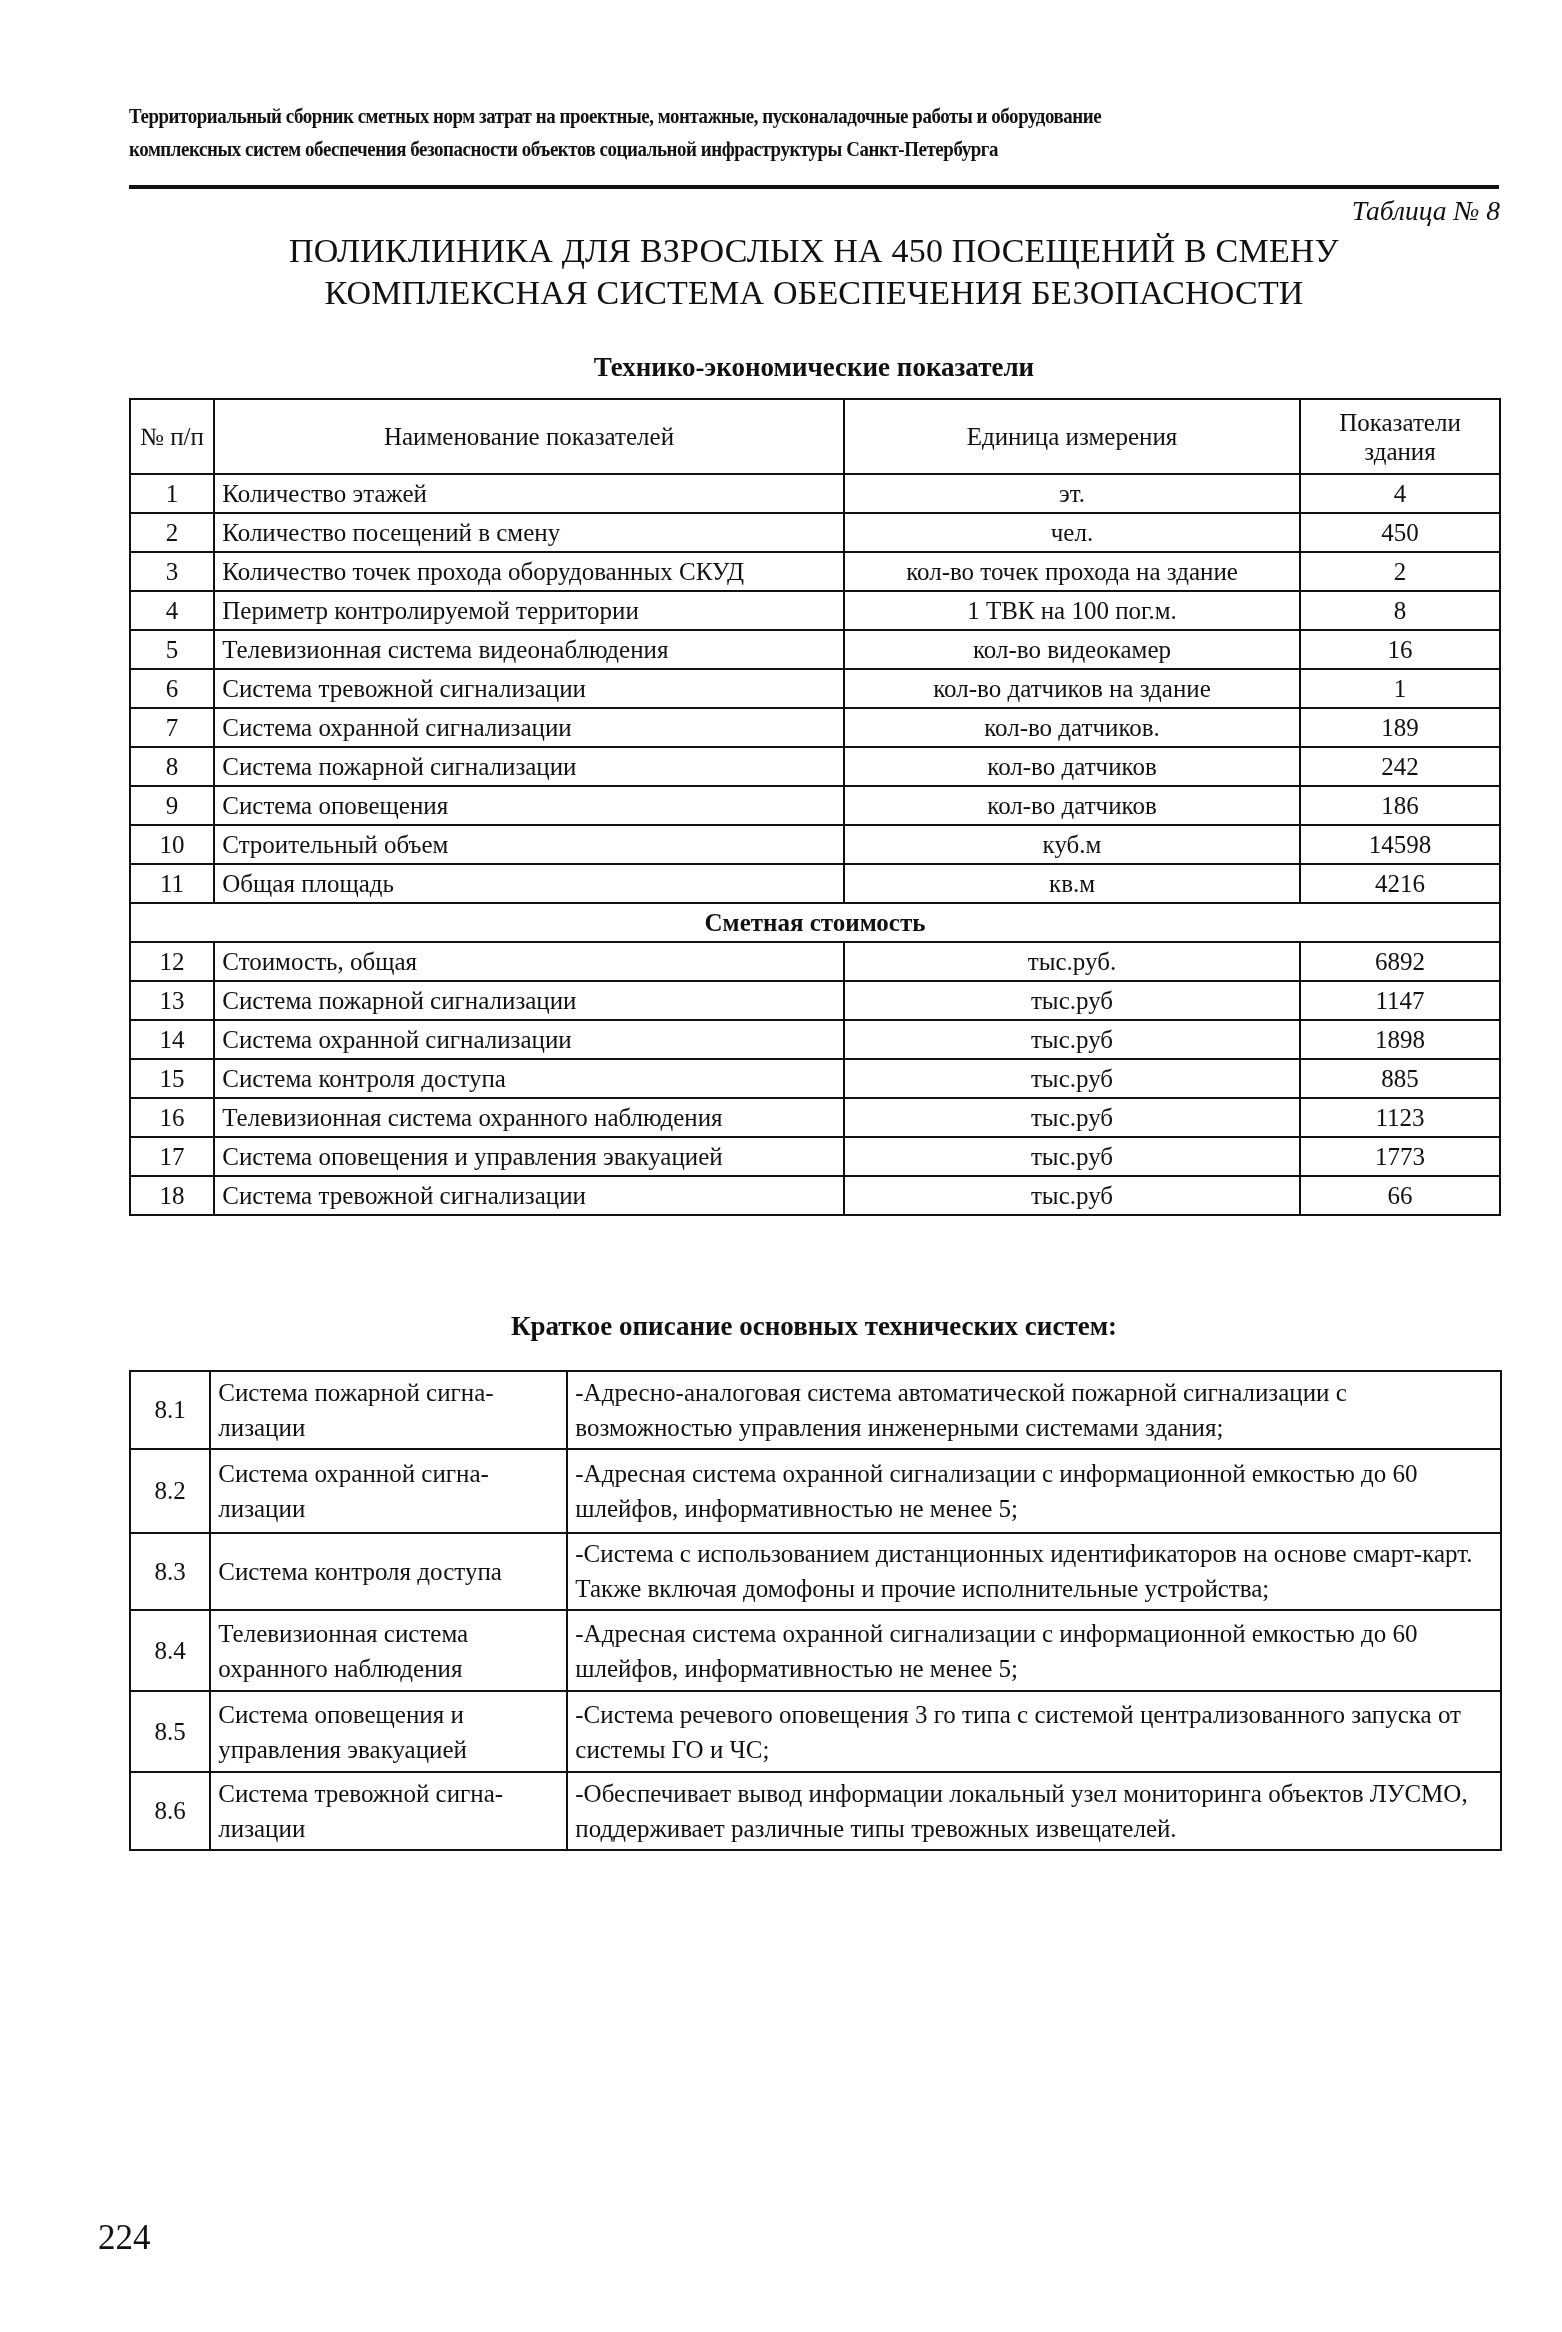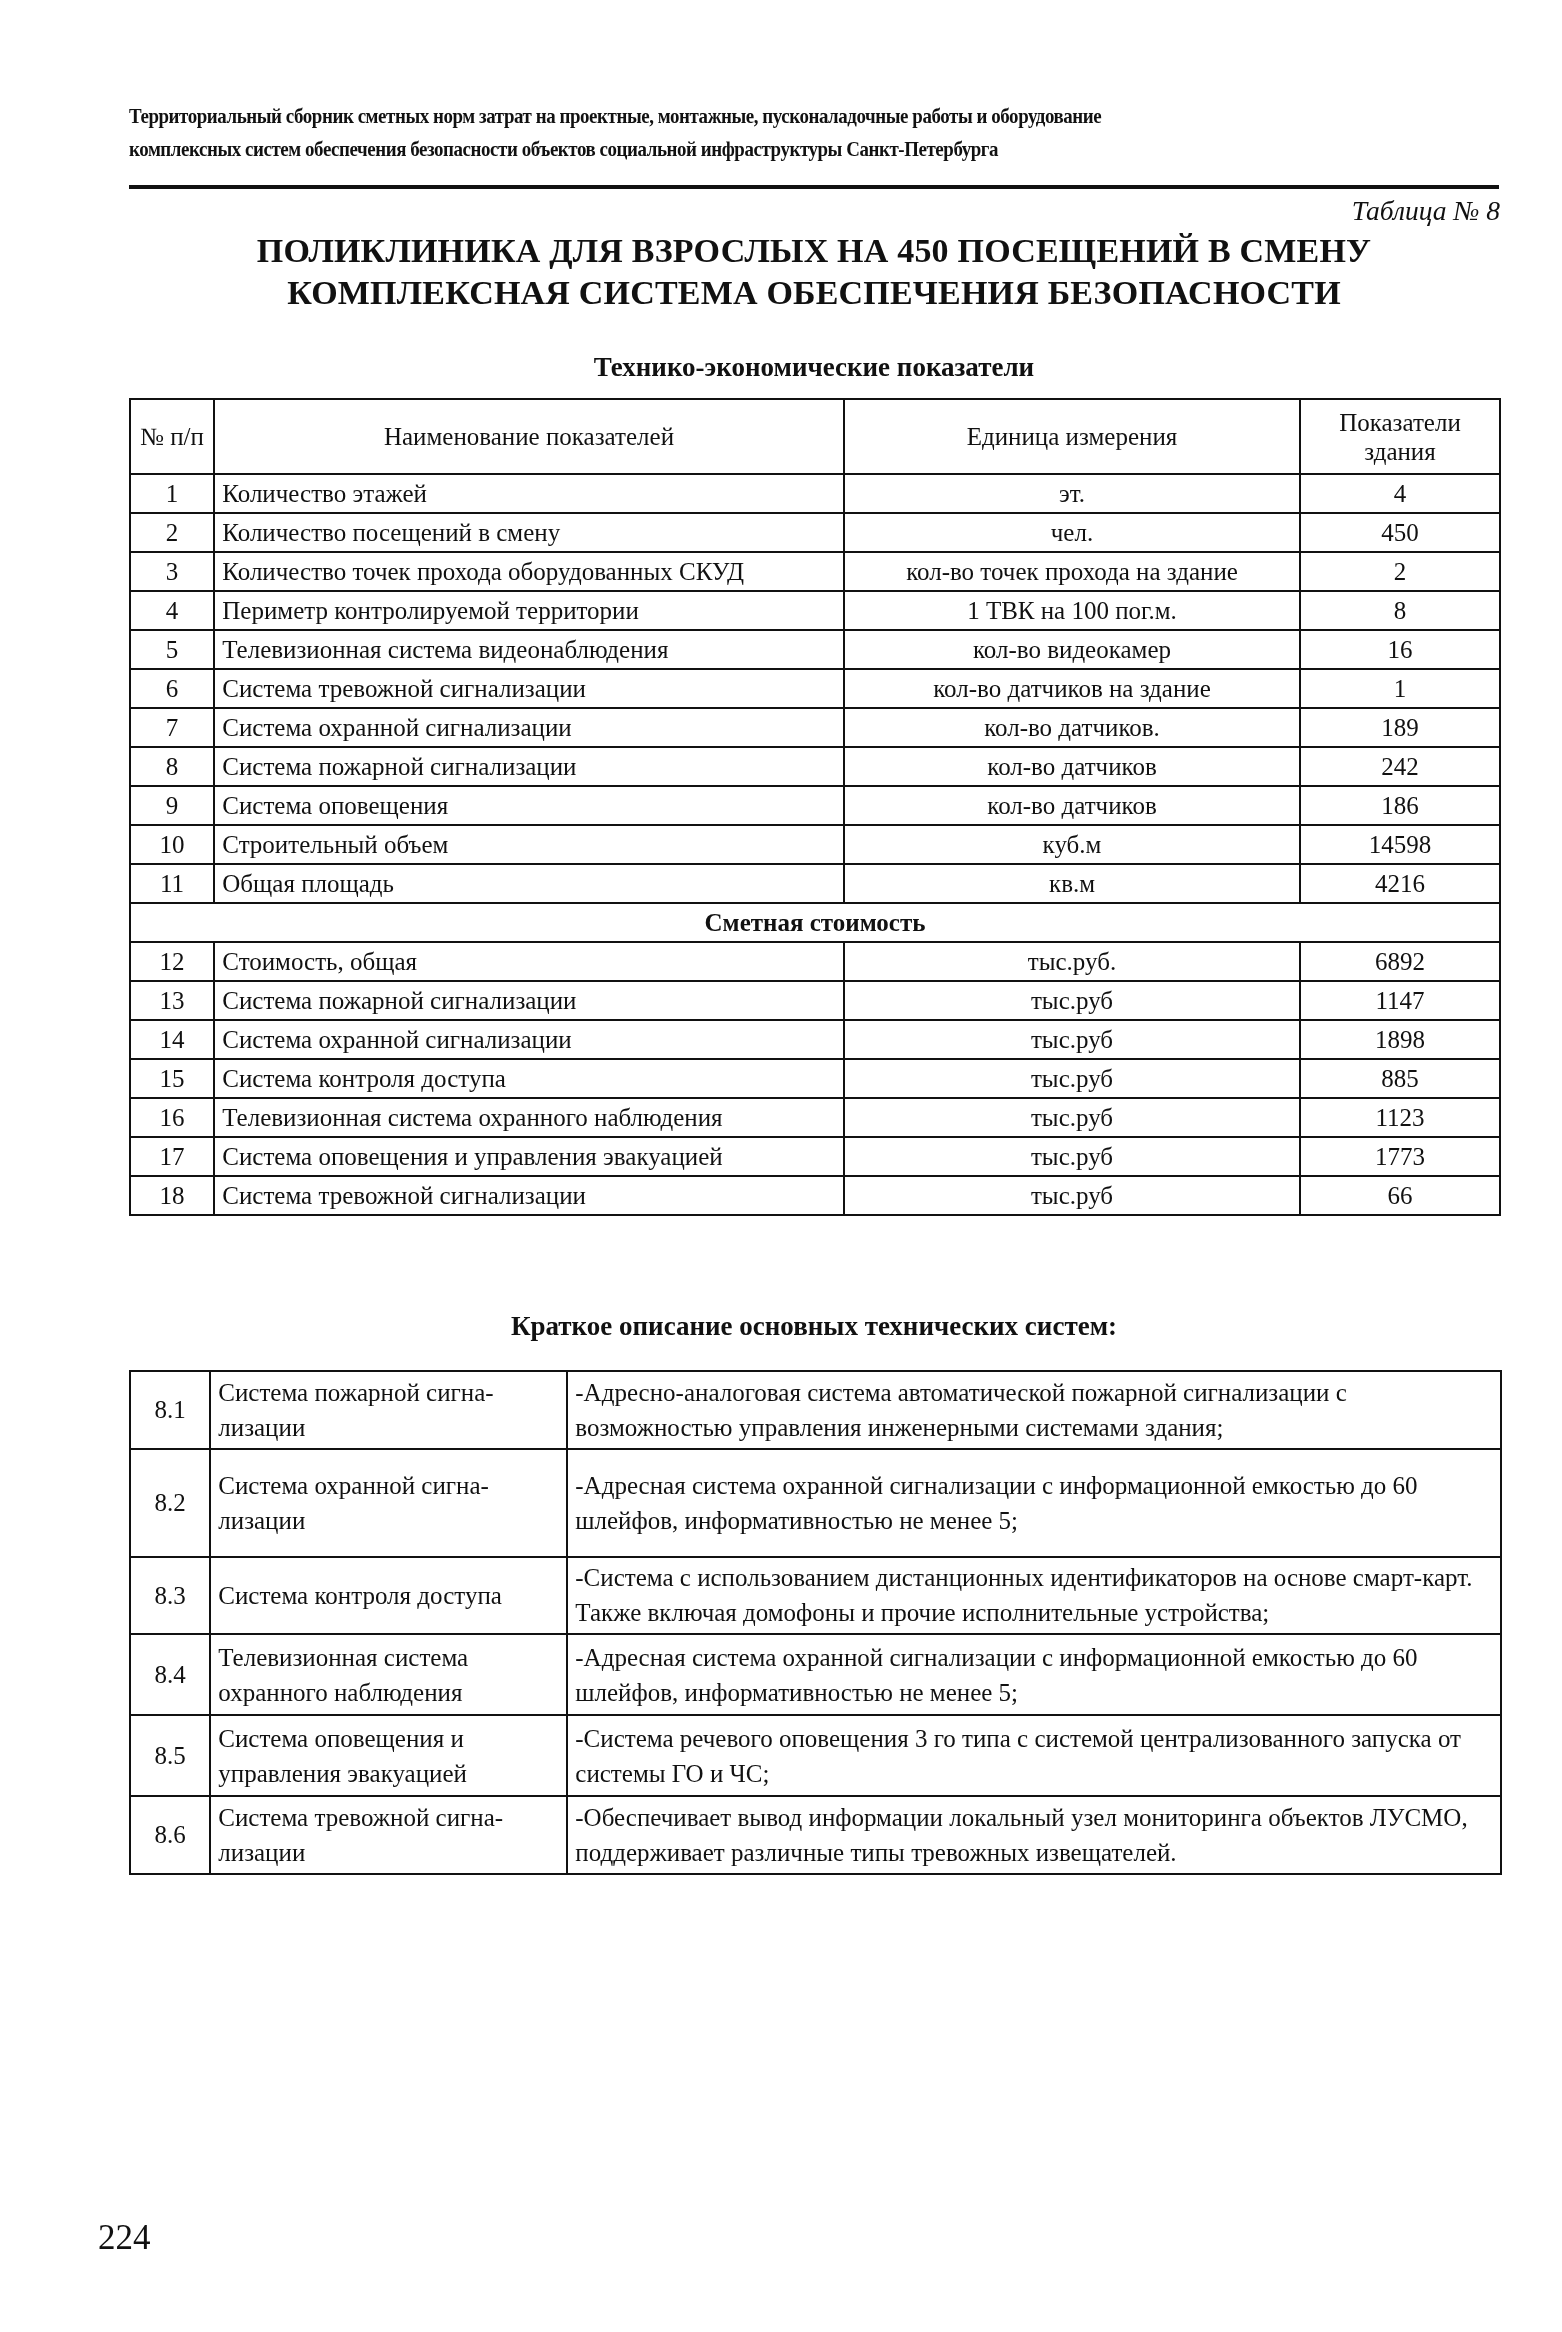--- a/index.html
+++ b/index.html
@@ -15,21 +15,21 @@
     }
     .header-rule {
       position: absolute; left: 129px; top: 185px; width: 1370px; height: 3.7px; background: #111;
     }
     .table-label {
       position: absolute; right: 62px; top: 195px;
       font-style: italic; font-size: 27.5px; margin-left: 8px;
     }
     .doc-title {
       position: absolute; left: 129px; width: 1370px; top: 230px;
-      text-align: center; font-weight: bold; font-size: 34px; line-height: 42px;
+      text-align: center; font-weight: normal; font-size: 34px; line-height: 42px;
       letter-spacing: 0.2px;
     }
     .section-caption {
       position: absolute; left: 129px; width: 1370px; text-align: center;
       font-weight: bold; font-size: 27px;
     }
     table { border-collapse: collapse; position: absolute; table-layout: fixed; }
     td, th {
       border: 2.8px solid #111; padding: 0 7.3px; font-size: 25px; font-weight: normal;
       vertical-align: middle; line-height: 29px;
@@ -201,21 +201,21 @@
     <col style="width:80px">
     <col style="width:357px">
     <col style="width:934px">
   </colgroup>
   <tbody id="desc-body">
       <tr style="height: 70px;">
         <td class="c-num">8.1</td>
         <td class="c-sys">Система пожарной сигна-лизации</td>
         <td class="c-text">-Адресно-аналоговая система автоматической пожарной сигнализации с возможностью управления инженерными системами здания;</td>
       </tr>
-      <tr style="height: 108px;">
+      <tr style="height: 84px;">
         <td class="c-num">8.2</td>
         <td class="c-sys">Система охранной сигна-лизации</td>
         <td class="c-text">-Адресная система охранной сигнализации с информационной емкостью до 60 шлейфов, информативностью не менее 5;</td>
       </tr>
       <tr style="height: 73px;">
         <td class="c-num">8.3</td>
         <td class="c-sys">Система контроля доступа</td>
         <td class="c-text">-Система с использованием дистанционных идентификаторов на основе смарт-карт. Также включая домофоны и прочие исполнительные устройства;</td>
       </tr>
       <tr style="height: 81px; padding-left: 48px;">

